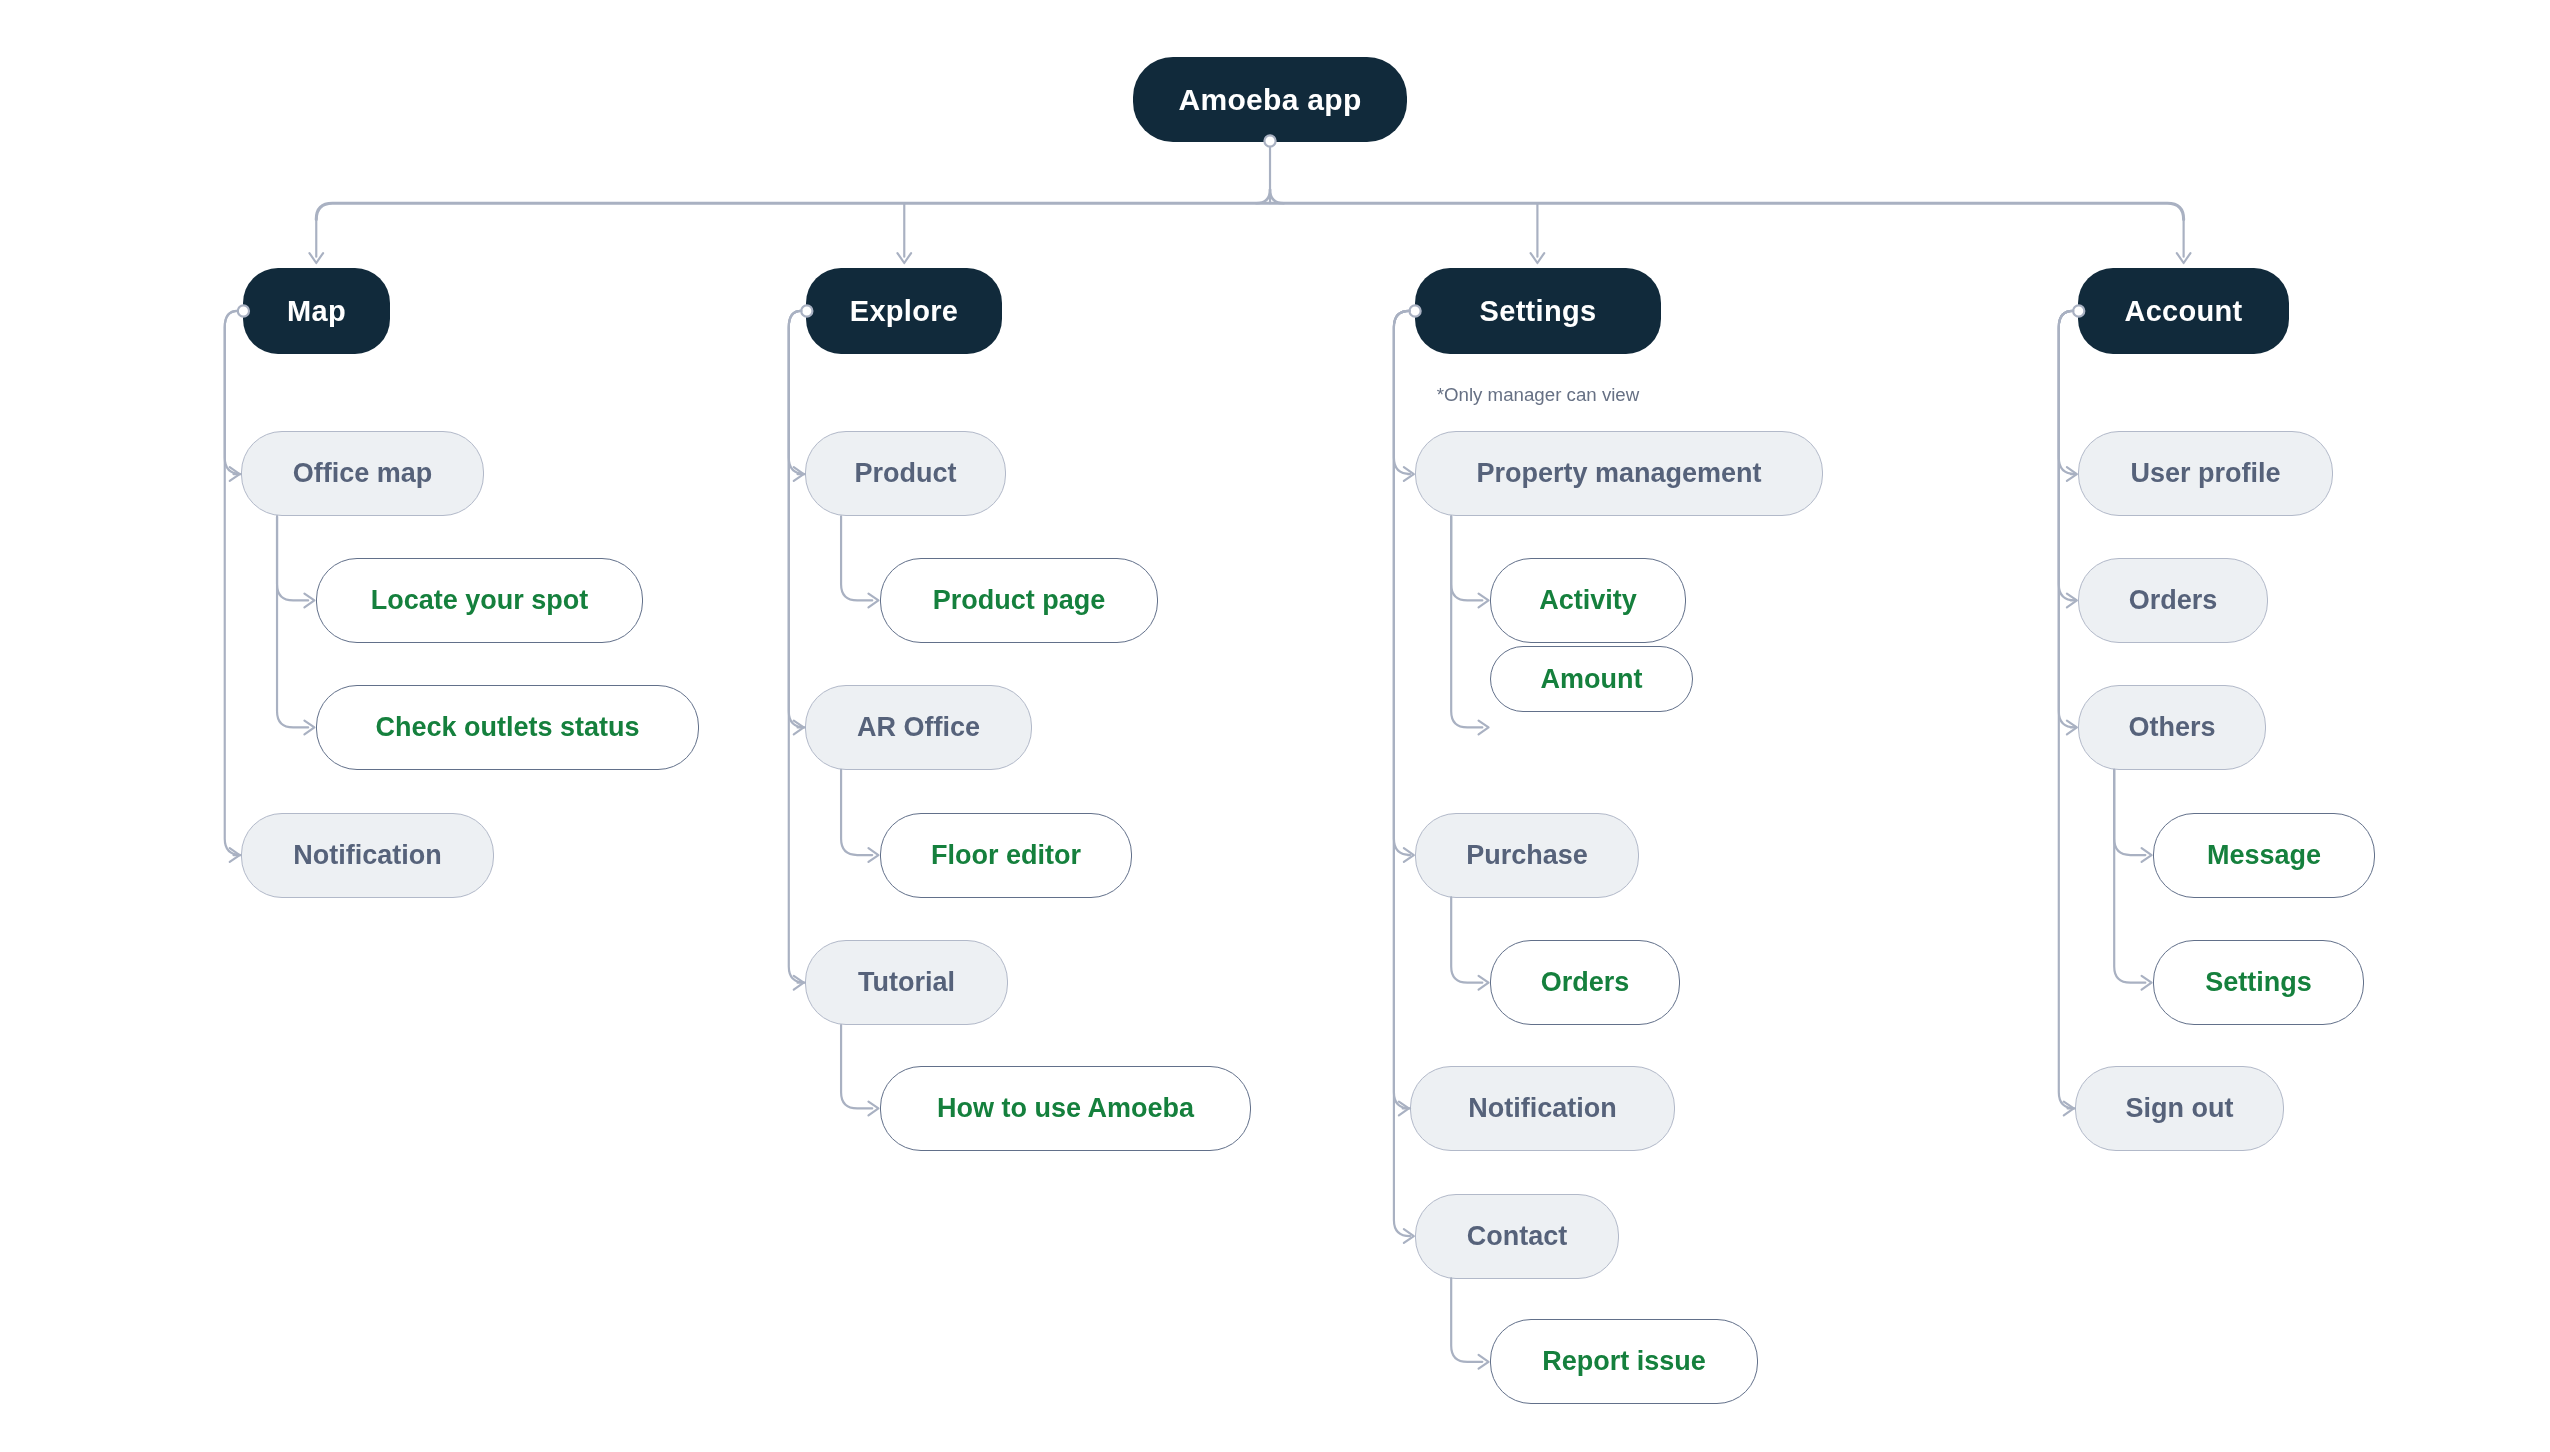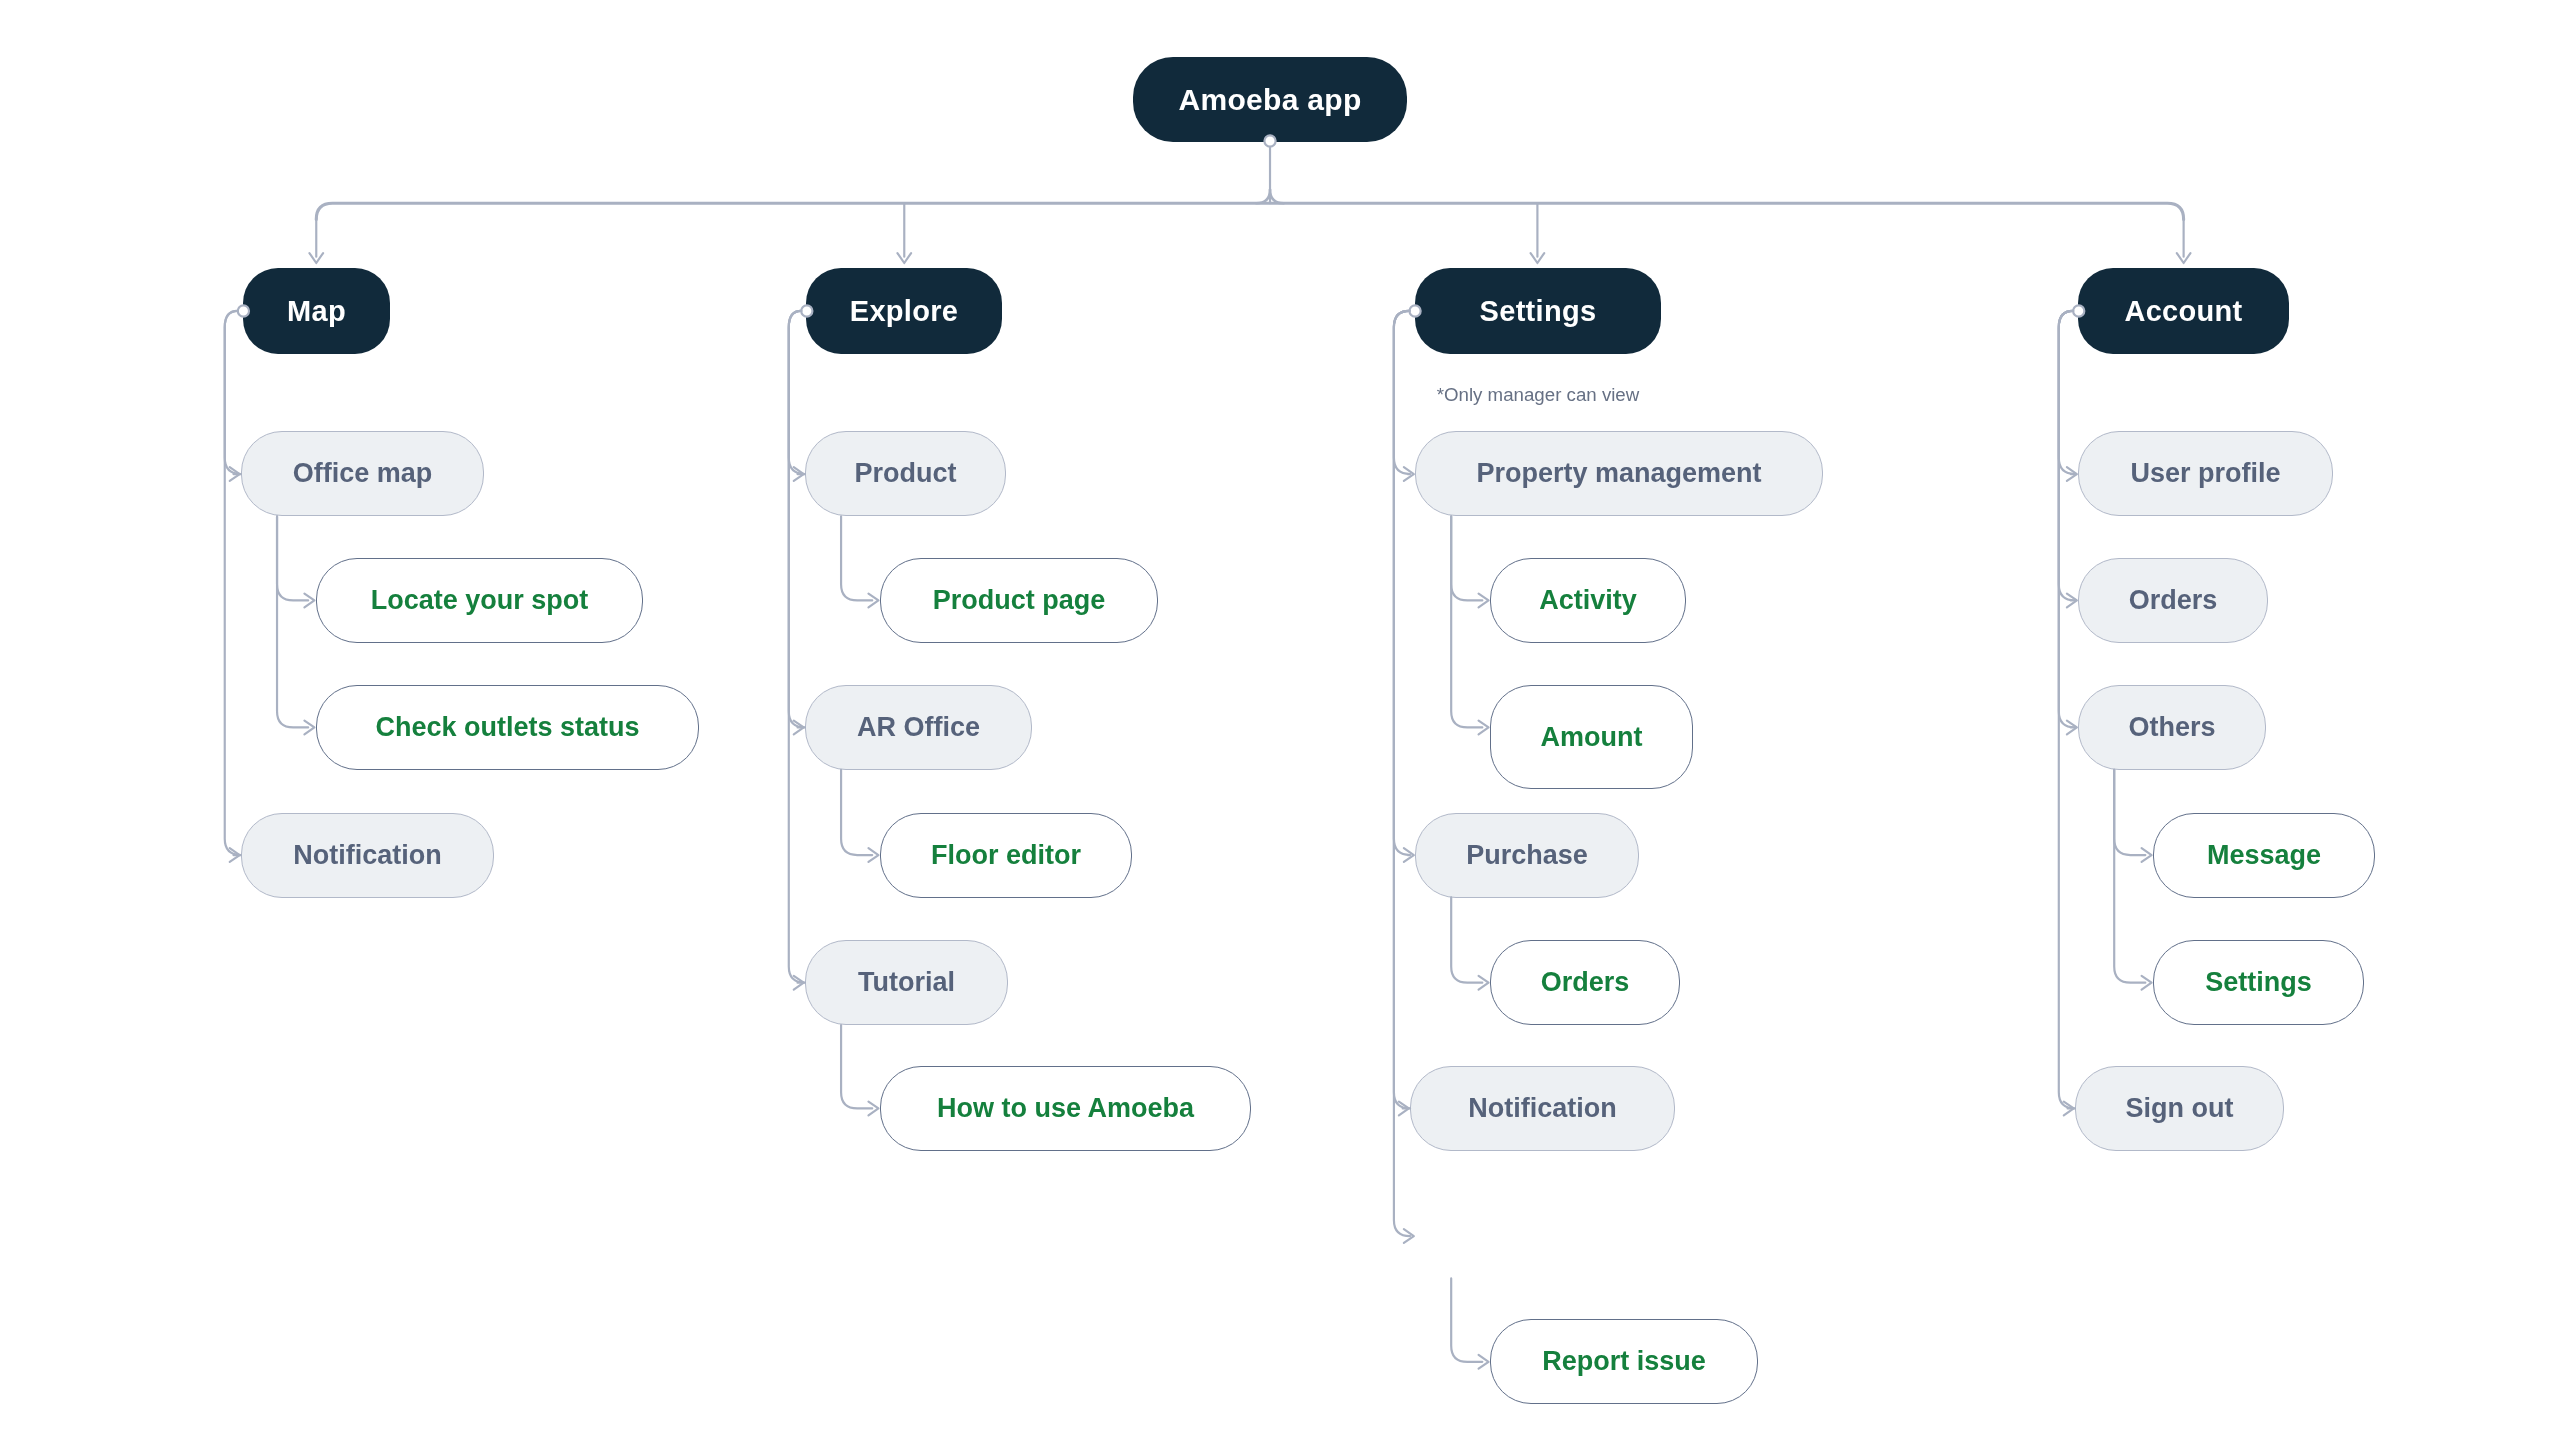--- a/index.html
+++ b/index.html
@@ -30,21 +30,21 @@
   #n-ar-office{left:805px;top:685px;width:227px;height:85px;}
   #n-floor-editor{left:880px;top:813px;width:252px;height:85px;}
   #n-tutorial{left:805px;top:940px;width:203px;height:85px;}
   #n-how-to-use{left:880px;top:1066px;width:371px;height:85px;}
 
   
   #n-dashboard{left:1415px;top:268px;width:246px;height:86px;}
   #n-note{left:1415px;top:384px;width:246px;}
   #n-pm{left:1415px;top:431px;width:408px;height:85px;}
   #n-activity{left:1490px;top:558px;width:196px;height:85px;}
-  #n-amount{left:1490px;top:685px;width:203px;height:104px;}
+  #n-amount{left:1490px;top:646px;width:203px;height:66px;}
   #n-purchase{left:1415px;top:813px;width:224px;height:85px;}
   #n-orders-d{left:1490px;top:940px;width:190px;height:85px;}
   #n-notif-d{left:1410px;top:1066px;width:265px;height:85px;}
   #n-contact{left:1415px;top:1194px;width:204px;height:85px;}
   #n-report{left:1490px;top:1319px;width:268px;height:85px;}
 
   
   #n-account{left:2078px;top:268px;width:211px;height:86px;}
   #n-user-profile{left:2078px;top:431px;width:255px;height:85px;}
   #n-orders-a{left:2078px;top:558px;width:190px;height:85px;}
@@ -75,20 +75,21 @@
   <div id="n-how-to-use" class="node leaf">How to use Amoeba</div>
 
   <div id="n-dashboard" class="node dark">Settings</div>
   <div id="n-note" class="note">*Only manager can view</div>
   <div id="n-pm" class="node mid">Property management</div>
   <div id="n-activity" class="node leaf">Activity</div>
   <div id="n-amount" class="node leaf">Amount</div>
   <div id="n-purchase" class="node mid">Purchase</div>
   <div id="n-orders-d" class="node leaf">Orders</div>
   <div id="n-notif-d" class="node mid">Notification</div>
+  <div id="n-contact" class="node mid">Contact</div>
   <div id="n-report" class="node leaf">Report issue</div>
 
   <div id="n-account" class="node dark">Account</div>
   <div id="n-user-profile" class="node mid">User profile</div>
   <div id="n-orders-a" class="node mid">Orders</div>
   <div id="n-others" class="node mid">Others</div>
   <div id="n-message" class="node leaf">Message</div>
   <div id="n-settings" class="node leaf">Settings</div>
   <div id="n-signout" class="node mid">Sign out</div>
 

